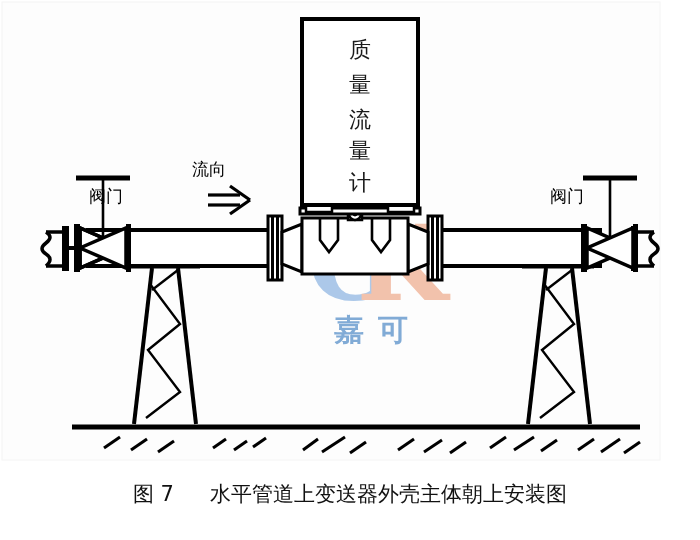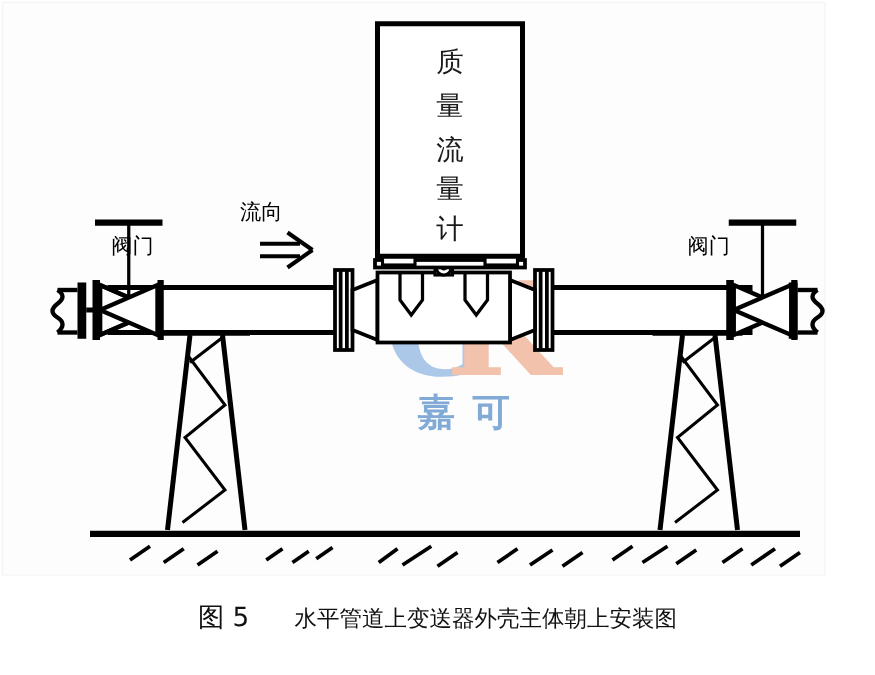--- a/index.html
+++ b/index.html
@@ -203,18 +203,18 @@
         <line x1="208" y1="195" x2="240" y2="195"></line>
         <line x1="208" y1="205" x2="240" y2="205"></line>
         <line x1="230" y1="186" x2="250" y2="200"></line>
         <line x1="250" y1="200" x2="230" y2="214"></line>
       </g>
     </g>
 
   </svg>
 
   <div style="position:absolute; left:0; top:480px; width:700px; text-align:center;">
-    <span class="cjk" style="font-size:21px; color:#111;">图 5</span>
+    <span class="cjk" style="font-size:21px; color:#111;">图 7</span>
     <span style="display:inline-block; width:26px;"></span>
-    <span class="cjk" style="font-size:18px; color:#111;">水平管道上变送器外壳主体朝上安装图</span>
+    <span class="cjk" style="font-size:21px; color:#111;">水平管道上变送器外壳主体朝上安装图</span>
   </div>
 
 </div>
 
 </body></html>

